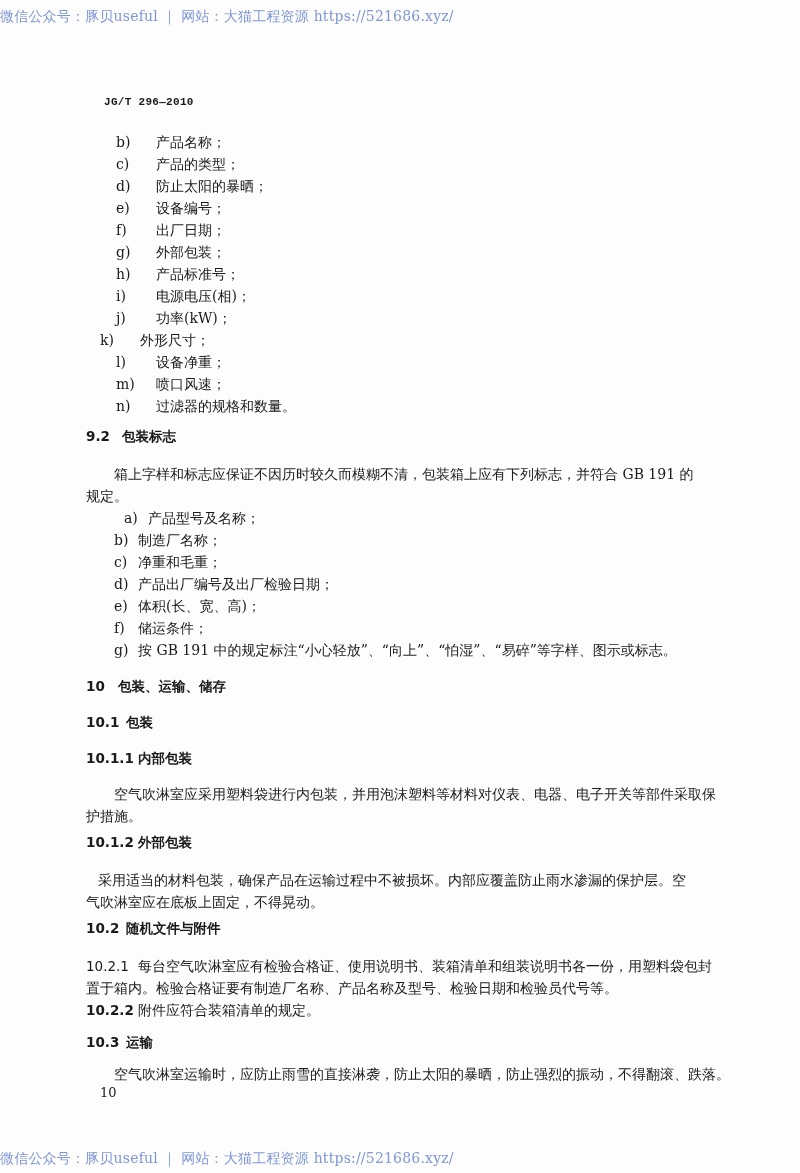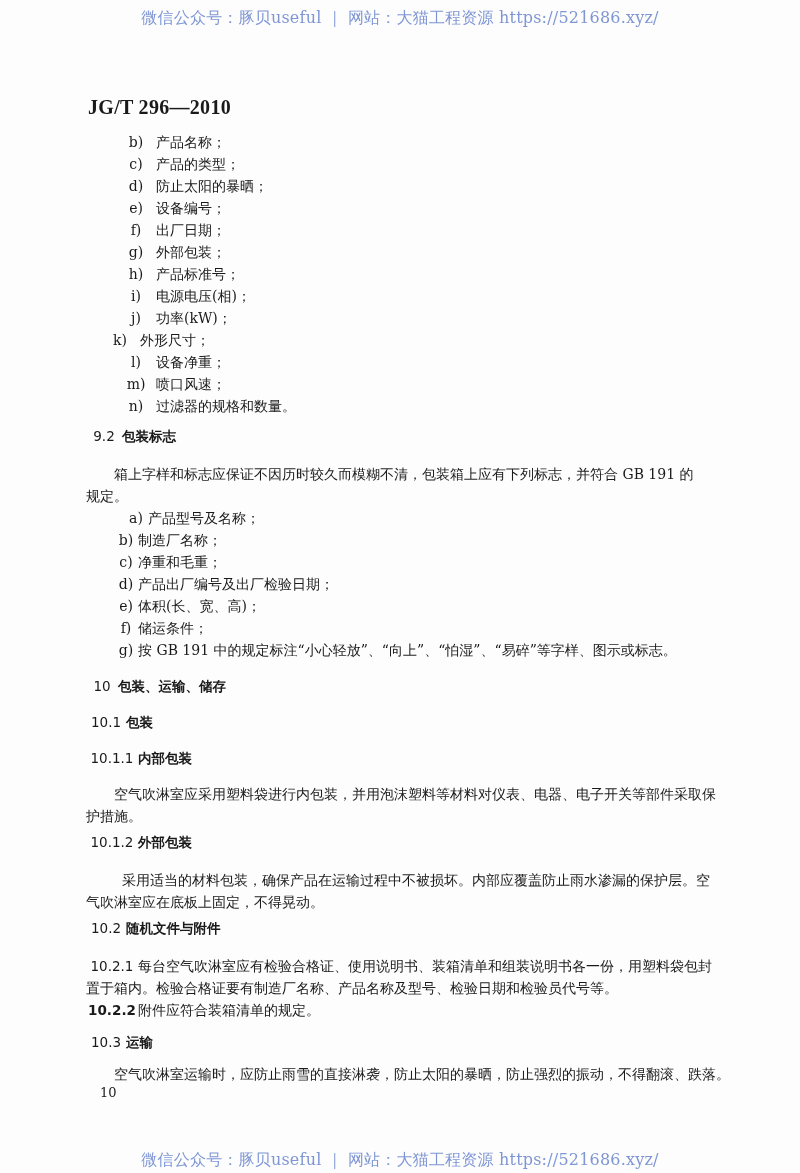--- a/index.html
+++ b/index.html
@@ -2,36 +2,36 @@
 <html><head>
 <meta charset="utf-8">
 <style>
   html, body { margin: 0; padding: 0; }
   body {
     width: 800px; height: 1173px; background: #fdfdfd; position: relative;
     font-family: "DejaVu Serif", "Liberation Serif", serif; color: #1a1a1a;
     overflow: hidden;
   }
   .watermark {
-    position: absolute; left: 0; width: 800px; text-align: center;
-    font-size: 16px; color: #7e96d4; font-family: "DejaVu Serif", serif;
+    position: absolute; left: 0; width: 800px; 
+    font-size: 14px; color: #7e96d4; font-family: "DejaVu Serif", serif;
     letter-spacing: 0.2px;
   }
   .wm-top { top: 8px; }
   .wm-bottom { top: 1150px; }
   .header-code {
-    position: absolute; left: 88px; top: 96px;
-    font-family: Liberation Serif, serif;
-    font-weight: bold; font-size: 20px; letter-spacing: 0.3px;
+    position: absolute; left: 104px; top: 96px;
+    font-family: Liberation Mono, monospace;
+    font-weight: bold; font-size: 11px; letter-spacing: 0.3px;
   }
-  .abs { position: absolute; white-space: nowrap; text-align: center; }
+  .abs { position: absolute; white-space: nowrap; }
   .item { font-size: 14px; line-height: 20px; }
   .item .lbl { display: inline-block; width: 40px; }
   .h { font-family: "DejaVu Sans", "Liberation Sans", sans-serif; font-size: 13.5px; font-weight: bold; }
-  .h .num { font-weight: normal; display: inline-block; }
+  .h .num { font-weight: bold; display: inline-block; }
   .para { font-size: 14px; line-height: 20px; }
   .page-num { position: absolute; left: 100px; top: 1085px; font-size: 13px; }
 </style>
 </head>
 <body>
 
 <div class="watermark wm-top">微信公众号：豚贝useful ｜ 网站：大猫工程资源 https://521686.xyz/</div>
 
 <div class="header-code">JG/T 296—2010</div>
 
@@ -67,21 +67,21 @@
 
 <div class="abs h" style="left:86px;top:678px"><span class="num" style="width:32px">10</span><span>包装、运输、储存</span></div>
 
 <div class="abs h" style="left:86px;top:714px"><span class="num" style="width:40px">10.1</span><span>包装</span></div>
 
 <div class="abs h" style="left:86px;top:750px"><span class="num" style="width:52px">10.1.1</span><span>内部包装</span></div>
 <div class="abs para" style="left:114px;top:784px">空气吹淋室应采用塑料袋进行内包装，并用泡沫塑料等材料对仪表、电器、电子开关等部件采取保</div>
 <div class="abs para" style="left:86px;top:806px">护措施。</div>
 
 <div class="abs h" style="left:86px;top:834px"><span class="num" style="width:52px">10.1.2</span><span>外部包装</span></div>
-<div class="abs para" style="left:122px;top:870px">采用适当的材料包装，确保产品在运输过程中不被损坏。内部应覆盖防止雨水渗漏的保护层。空</div>
+<div class="abs para" style="left:98px;top:870px">采用适当的材料包装，确保产品在运输过程中不被损坏。内部应覆盖防止雨水渗漏的保护层。空</div>
 <div class="abs para" style="left:86px;top:892px">气吹淋室应在底板上固定，不得晃动。</div>
 
 <div class="abs h" style="left:86px;top:920px"><span class="num" style="width:40px">10.2</span><span>随机文件与附件</span></div>
 
 <div class="abs para" style="left:86px;top:956px"><span class="h num" style="font-weight:normal;display:inline-block;width:52px">10.2.1</span><span>每台空气吹淋室应有检验合格证、使用说明书、装箱清单和组装说明书各一份，用塑料袋包封</span></div>
 <div class="abs para" style="left:86px;top:978px">置于箱内。检验合格证要有制造厂名称、产品名称及型号、检验日期和检验员代号等。</div>
 <div class="abs para" style="left:86px;top:1000px"><span class="h num" style="font-weight:bold;display:inline-block;width:52px">10.2.2</span><span>附件应符合装箱清单的规定。</span></div>
 
 <div class="abs h" style="left:86px;top:1034px"><span class="num" style="width:40px">10.3</span><span>运输</span></div>
 <div class="abs para" style="left:114px;top:1064px">空气吹淋室运输时，应防止雨雪的直接淋袭，防止太阳的暴晒，防止强烈的振动，不得翻滚、跌落。</div>

